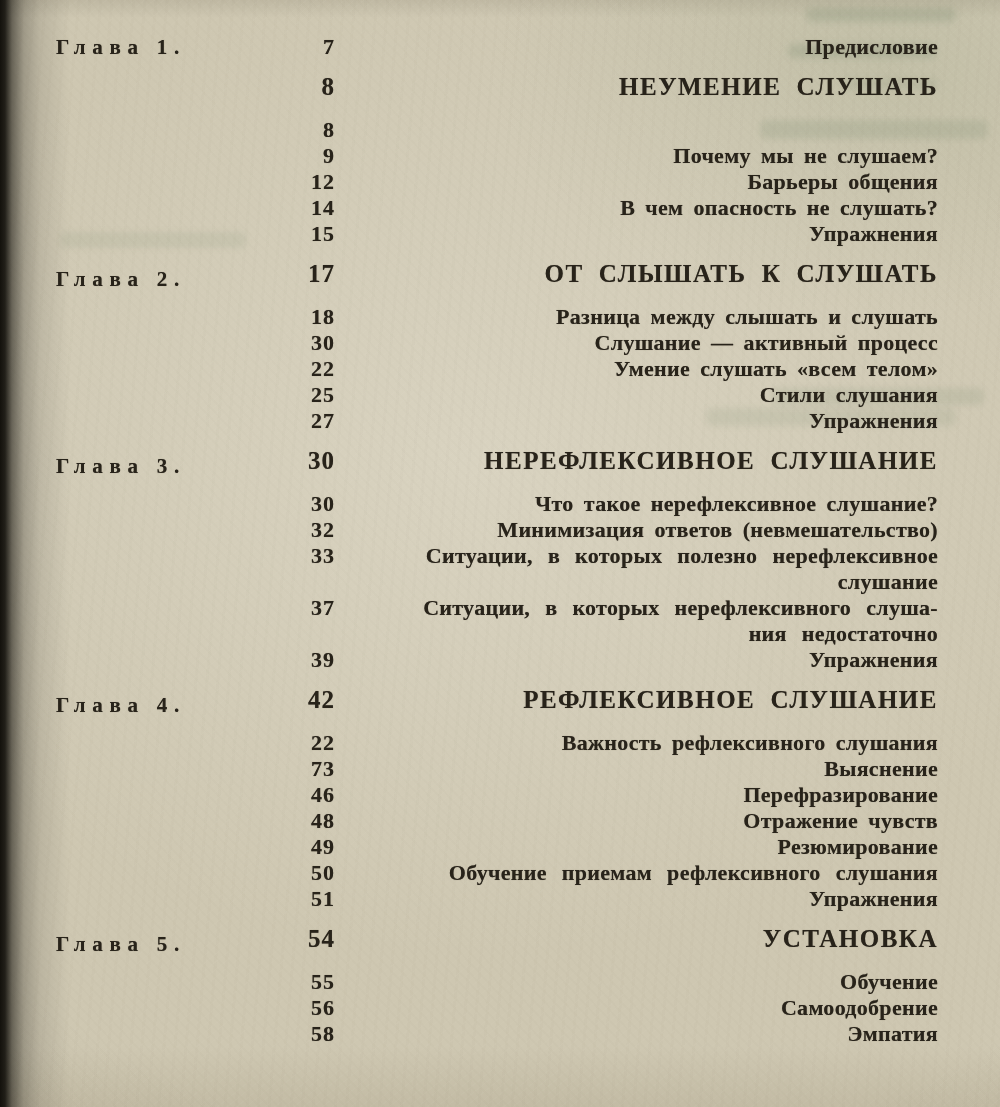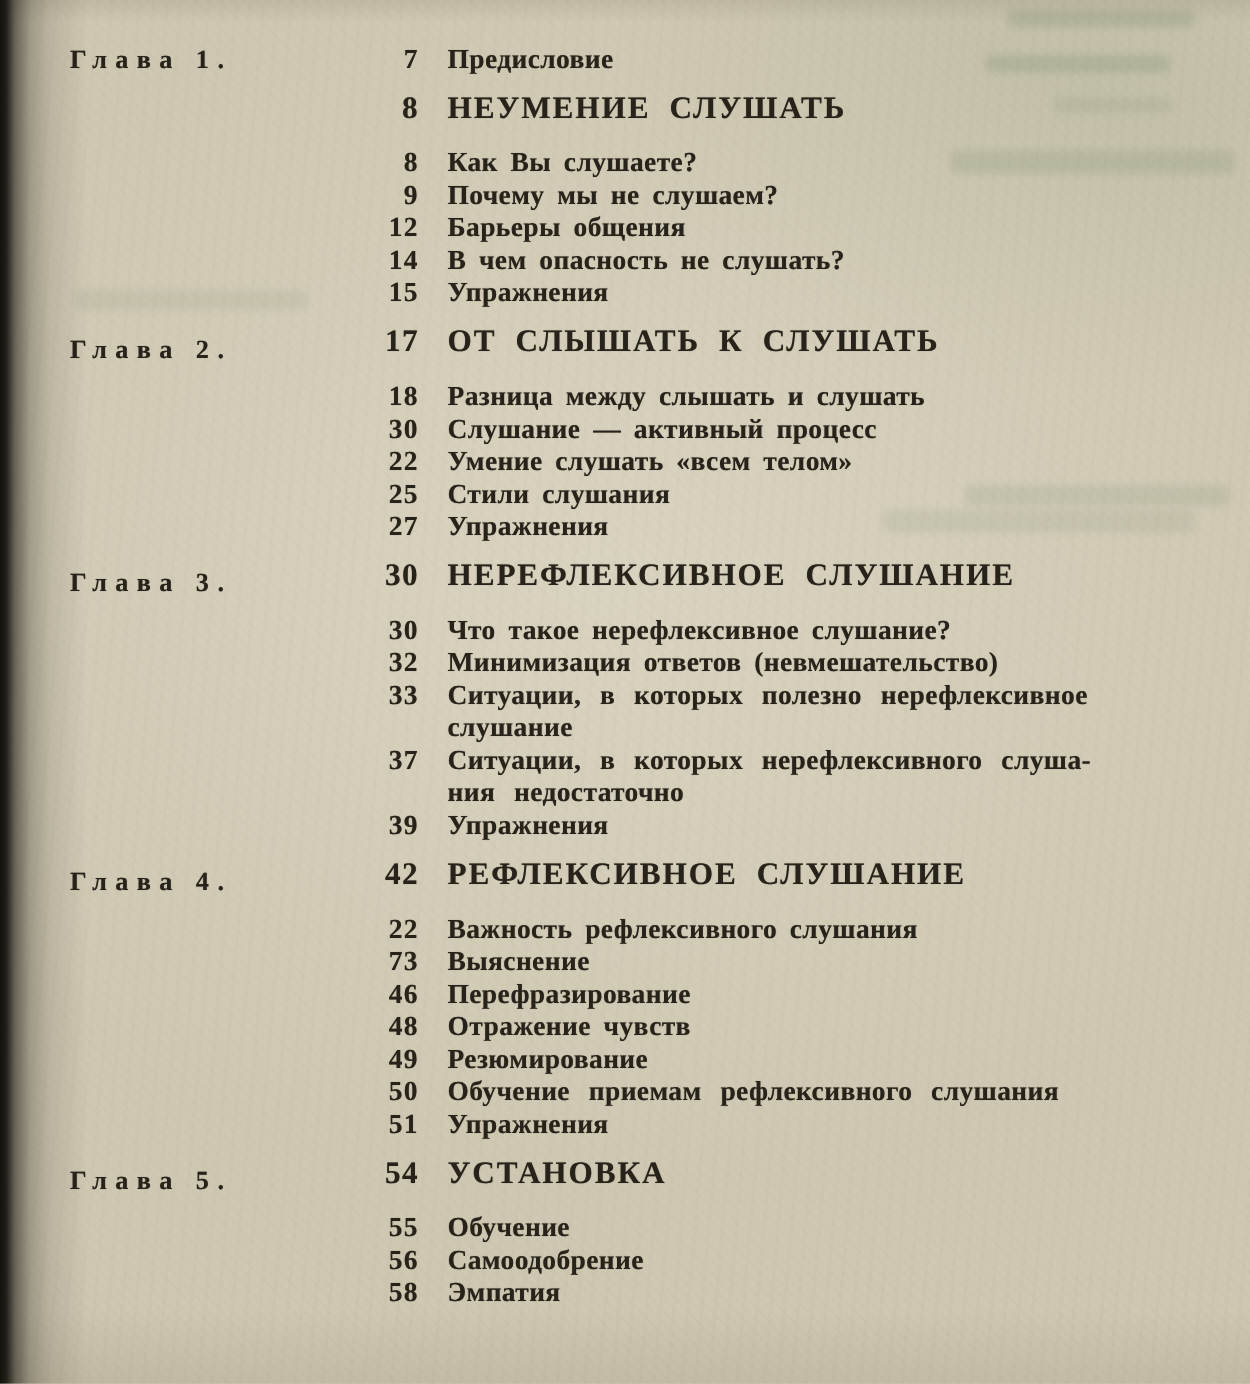--- a/index.html
+++ b/index.html
@@ -54,21 +54,21 @@
     text-shadow:0 0 0.7px rgba(40,35,26,0.55);
   }
   .row{position:relative;min-height:26px;font-size:22px;font-weight:700;line-height:26px;}
   .row.heading{min-height:30px;margin-top:12px;margin-bottom:15px;font-size:25px;line-height:30px;}
   .lbl{
     position:absolute;left:56px;top:0;
     font-size:21px;letter-spacing:0.32em;white-space:nowrap;line-height:26px;
   }
   .row.heading .lbl{top:7px;}
   .num{position:absolute;left:225px;top:0;width:110px;text-align:right;letter-spacing:1px;}
-  .ttl{display:block;margin-left:358px;max-width:580px;word-spacing:0.20em;letter-spacing:0.3px;}
+  .ttl{display:block;margin-left:358px;max-width:580px;word-spacing:0.20em;letter-spacing:0.3px;text-align:right;}
   .row.heading .ttl{letter-spacing:1.5px;word-spacing:0.30em;}
   .row.spread .ttl{word-spacing:0.42em;}
 </style>
 </head>
 <body>
 
 <div class="paper"></div>
 <div class="grain"></div>
 
 <div class="smudge s1"></div>
@@ -86,21 +86,20 @@
     <span class="ttl"><span>Предисловие</span><br hidden=""></span>
   </div>
     <div class="row heading">
 
     <span class="num">8</span>
     <span class="ttl"><span>НЕУМЕНИЕ СЛУШАТЬ</span><br hidden=""></span>
   </div>
     <div class="row">
 
     <span class="num">8</span>
-    <span class="ttl"><span>Как Вы слушаете?</span><br hidden=""></span>
   </div>
     <div class="row">
 
     <span class="num">9</span>
     <span class="ttl"><span>Почему мы не слушаем?</span><br hidden=""></span>
   </div>
     <div class="row">
 
     <span class="num">12</span>
     <span class="ttl"><span>Барьеры общения</span><br hidden=""></span>

